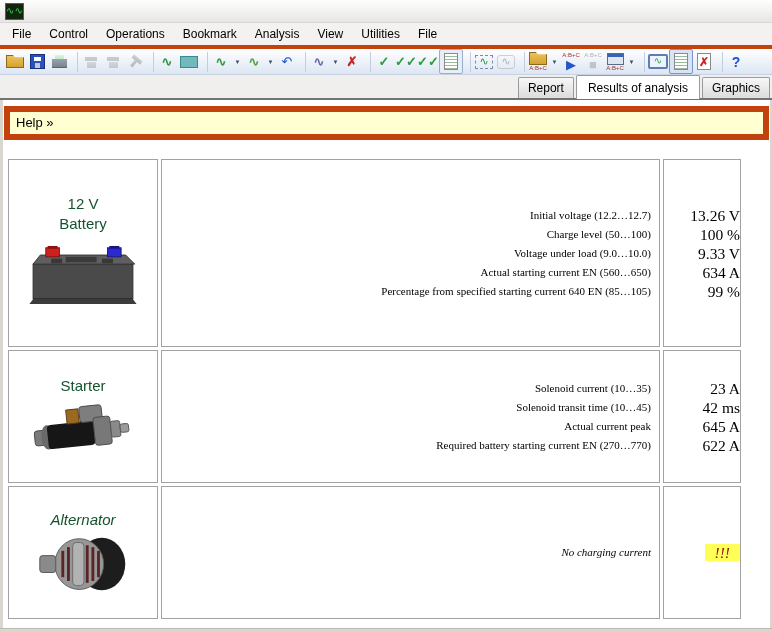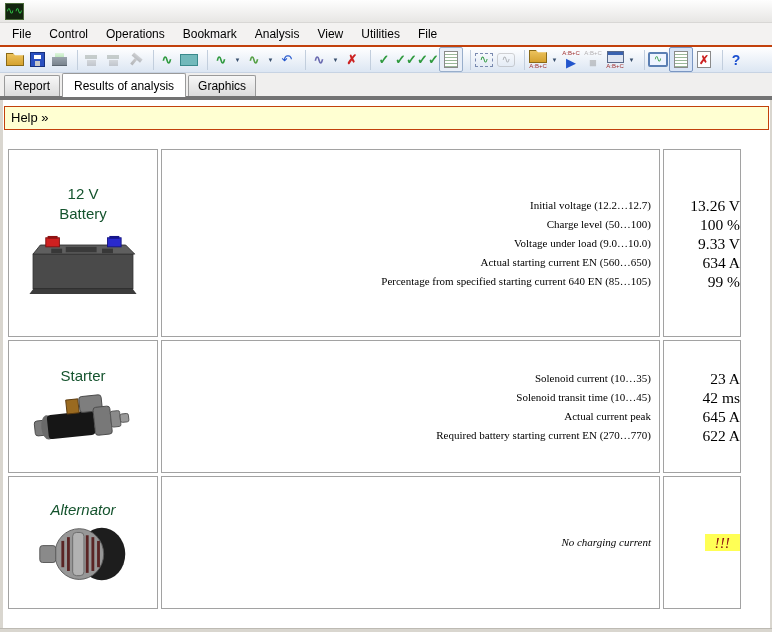--- a/index.html
+++ b/index.html
@@ -9,21 +9,21 @@
   }
   
   .titlebar{height:22px;background:linear-gradient(#fefefe,#e7e6e4);
     display:flex;align-items:center;padding:0 5px;border-bottom:1px solid #d8d7d5;}
   .appicon{width:17px;height:15px;background:#13240f;border:1px solid #4a6a3a;
     color:#35d84f;font-size:10px;line-height:14px;text-align:center;margin-right:6px;
     overflow:hidden;flex:0 0 auto;}
   .title-text{font-size:12px;white-space:nowrap;}
   
   .menubar{height:22px;display:flex;align-items:center;background:#f3f2f1;
-    font-size:12px;padding-left:3px;border-bottom:2px solid #c2410c;}
+    font-size:12px;padding-left:3px;border-bottom:4px solid #c2410c;}
   .mi{padding:3px 9px;cursor:default;}
   
   .toolbar{height:25px;background:linear-gradient(#ffffff,#dce6f3);
     display:flex;align-items:center;padding:0 4px;border-bottom:1px solid #c7d3e3;}
   .tb{position:relative;display:inline-flex;flex-direction:column;align-items:center;
     justify-content:center;width:22px;height:23px;flex:0 0 auto;border-radius:2px;}
   .tb-top{font-size:6px;line-height:6px;color:#a03030;letter-spacing:0;}
   .tb-top:empty{display:none;}
   .tb-glyph{font-size:13px;line-height:14px;}
   .tb-glyph:empty{display:none;}
@@ -67,29 +67,29 @@
   .i-wavebox::before{content:"\223F";font-size:11px;color:#2f9a3f;width:16px;height:12px;
     border:1px dashed #7a8ab0;text-align:center;line-height:11px;}
   .i-wavemag::before{content:"\223F";font-size:11px;color:#557;width:16px;height:12px;
     border:1px solid #99a;border-radius:3px;text-align:center;line-height:11px;}
   .i-monitor::before{content:"\223F";font-size:10px;color:#2f9a3f;width:16px;height:11px;
     background:#eef4ff;border:2px solid #5b7fb3;border-radius:2px;text-align:center;line-height:10px;}
   .i-panel::before{content:"";width:15px;height:10px;background:
     linear-gradient(#3a62b0,#3a62b0) 0 0/15px 3px no-repeat,#dfe6f2;border:1px solid #5a6a8a;}
   
   .tabstrip{height:23px;background:#f0efee;display:flex;align-items:flex-end;
-    padding-left:4px;border-bottom:4px solid #737373;}
+    padding-left:4px;border-bottom:2px solid #737373;justify-content:flex-end;}
   .tab{font-size:12px;padding:3px 9px 3px;background:linear-gradient(#f7f7f7,#dcdcdc);
     border:1px solid #9a9a9a;border-bottom:none;margin-right:2px;border-radius:2px 2px 0 0;
     position:relative;bottom:0;}
   .tab.active{background:#fff;padding:5px 11px 4px;margin-bottom:-1px;z-index:2;}
   
   .content{position:relative;height:528px;background:#fff;padding-top:6px;
     border-left:3px solid #d9d6cf;border-right:2px solid #d9d6cf;box-sizing:border-box;}
-  .helpbar{margin:0 1px 0 1px;height:17px;background:#ffffd2;border:1px solid #c2410c;
+  .helpbar{margin:0 1px 0 1px;height:17px;background:#ffffd2;border:6px solid #c2410c;
     font-size:13px;padding:3px 6px 2px;}
   
   table.results{border-collapse:separate;border-spacing:3px;margin:16px 0 0 2px;}
   table.results td{border:1px solid #a2a2a2;background:#fff;vertical-align:middle;padding:0;}
   td.c-img{width:148px;text-align:center;}
   td.c-lab{width:497px;}
   td.c-val{width:76px;}
   tr.r1 td{height:186px;}
   tr.r2 td{height:131px;}
   tr.r3 td{height:131px;font-style:italic;}

